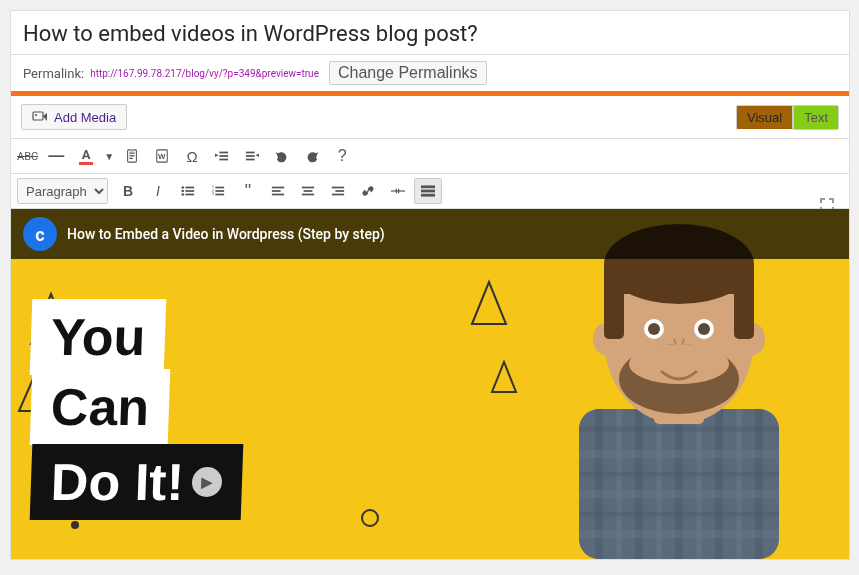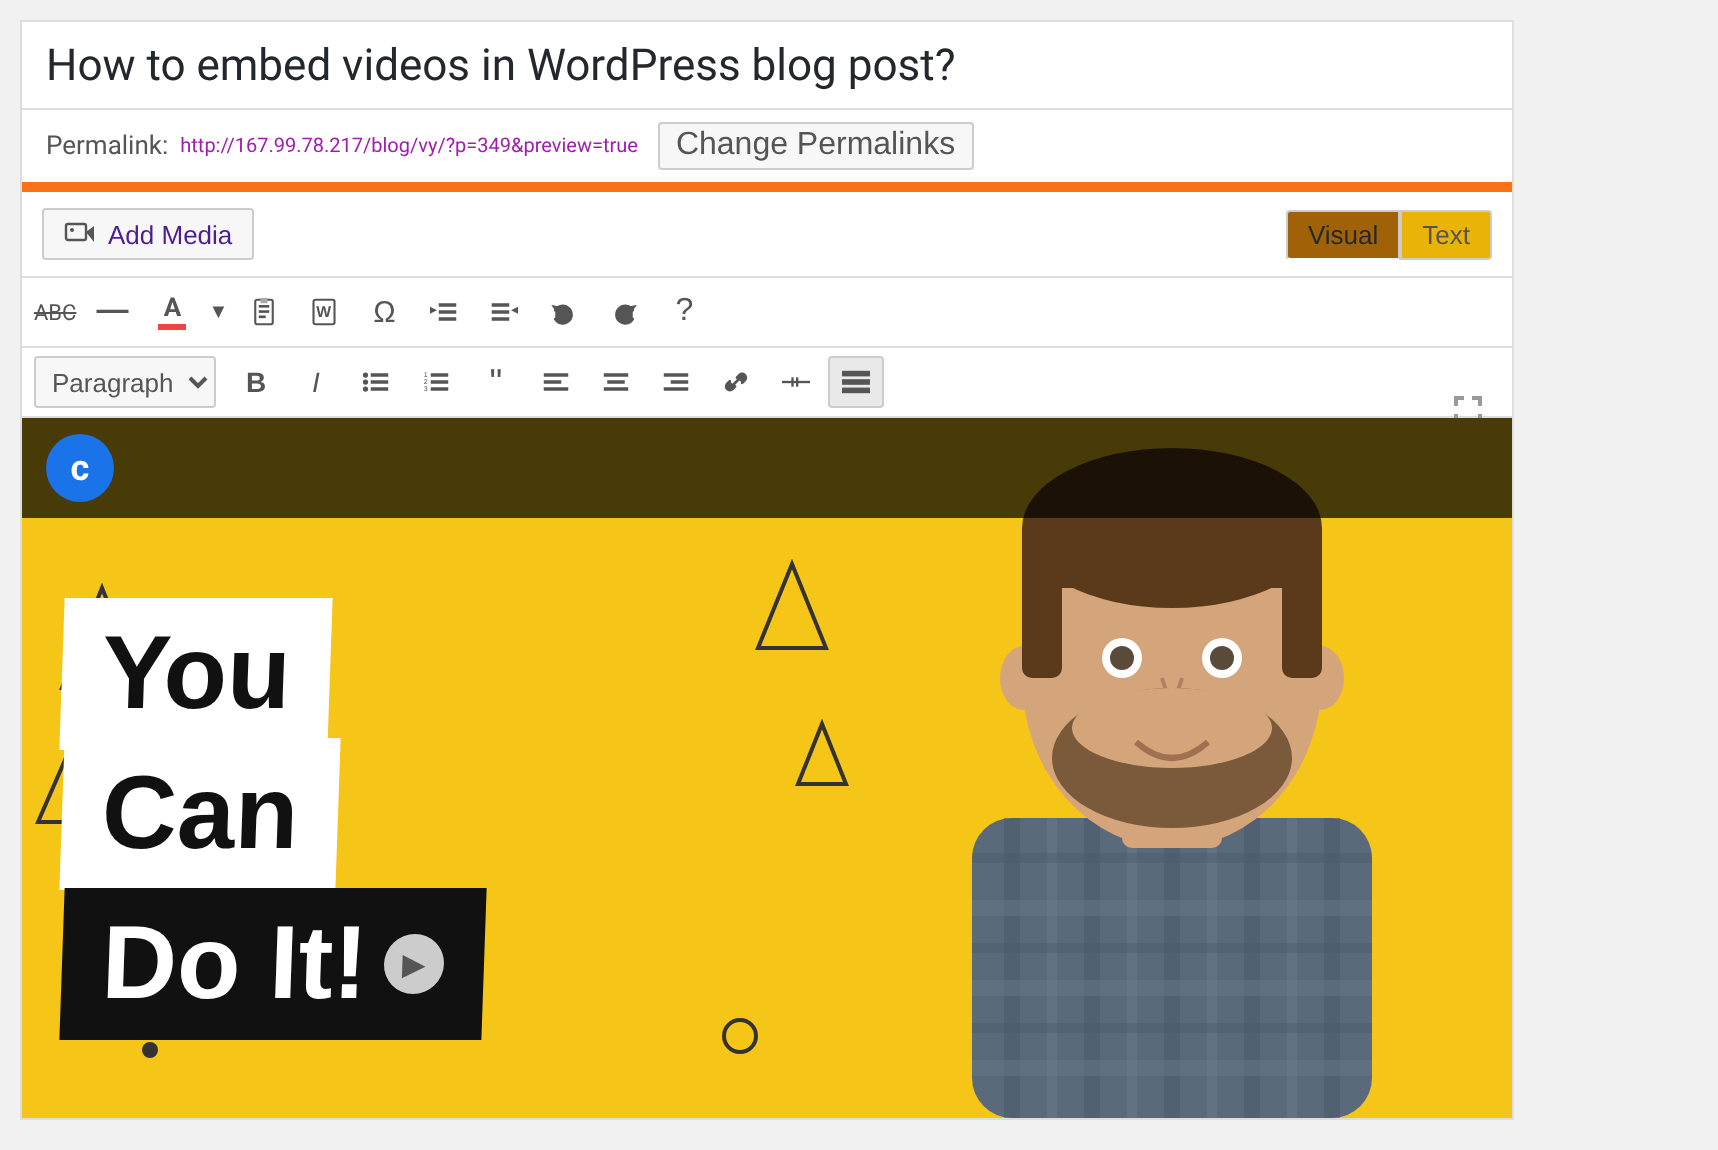--- a/index.html
+++ b/index.html
@@ -7,21 +7,21 @@
       font-family: -apple-system, BlinkMacSystemFont, "Segoe UI", Roboto, sans-serif;
       background: #f1f1f1;
       padding: 10px;
       width: 859px;
       min-height: 575px;
     }
 
     .editor-container {
       background: #fff;
       border: 1px solid #ddd;
-      width: 747px;
+      width: 840px;
     }
 
     
     .post-title-area {
       padding: 10px 12px 8px;
       border-bottom: 1px solid #ddd;
     }
     .post-title {
       width: 100%;
       font-size: 22px;
@@ -91,21 +91,21 @@
 
     
     .view-tabs {
       display: flex;
       gap: 0;
     }
     .view-tab {
       padding: 4px 10px;
       font-size: 13px;
       border: 1px solid #ccc;
-      background: #eab308;
+      background: #84cc16;
       cursor: pointer;
       color: #555;
     }
     .view-tab.active {
       background: #a16207;
       border-bottom-color: #fff;
       color: #23282d;
     }
     .view-tab:first-child { border-radius: 2px 0 0 2px; }
     .view-tab:last-child { border-radius: 0 2px 2px 0; }
@@ -611,19 +611,20 @@
           <ellipse cx="244" cy="130" rx="12" ry="16" fill="#d4a57a"></ellipse>
 
           <rect x="95" y="70" width="20" height="60" rx="5" fill="#5a3a1a"></rect>
           <rect x="225" y="70" width="20" height="60" rx="5" fill="#5a3a1a"></rect>
         </svg>
 
         <div class="yt-topbar">
           <div class="yt-channel-icon">
             <span>c</span>
           </div>
+          <div class="yt-video-title">How to Embed a Video in Wordpress (Step by step)</div>
         </div>
 
       </div>
     </div>
   </div>
 
 </div>
 
 </body></html>

